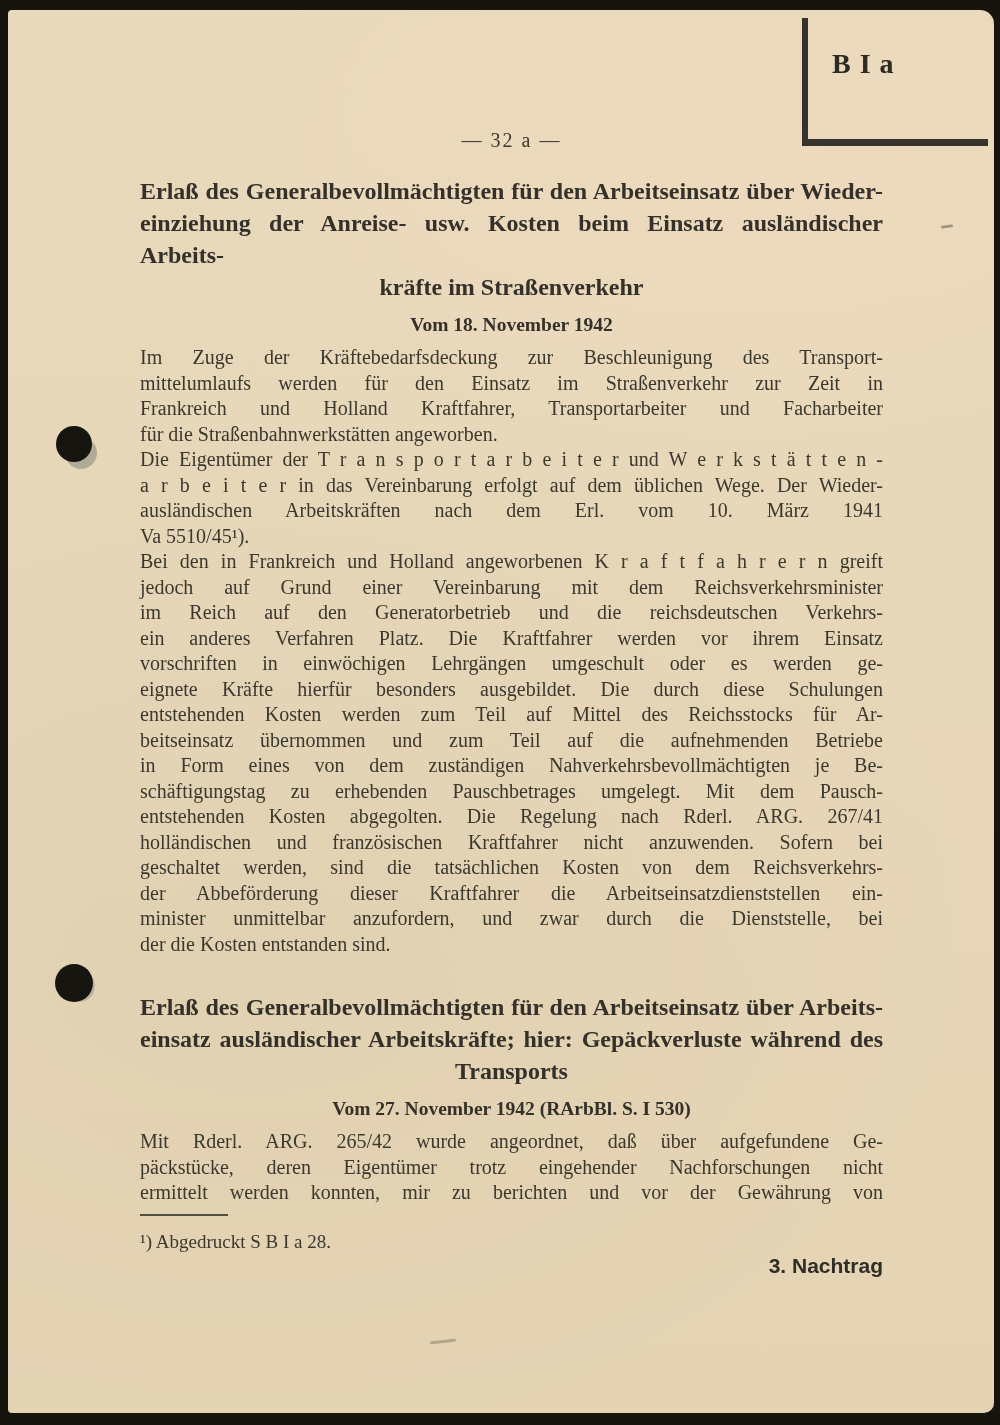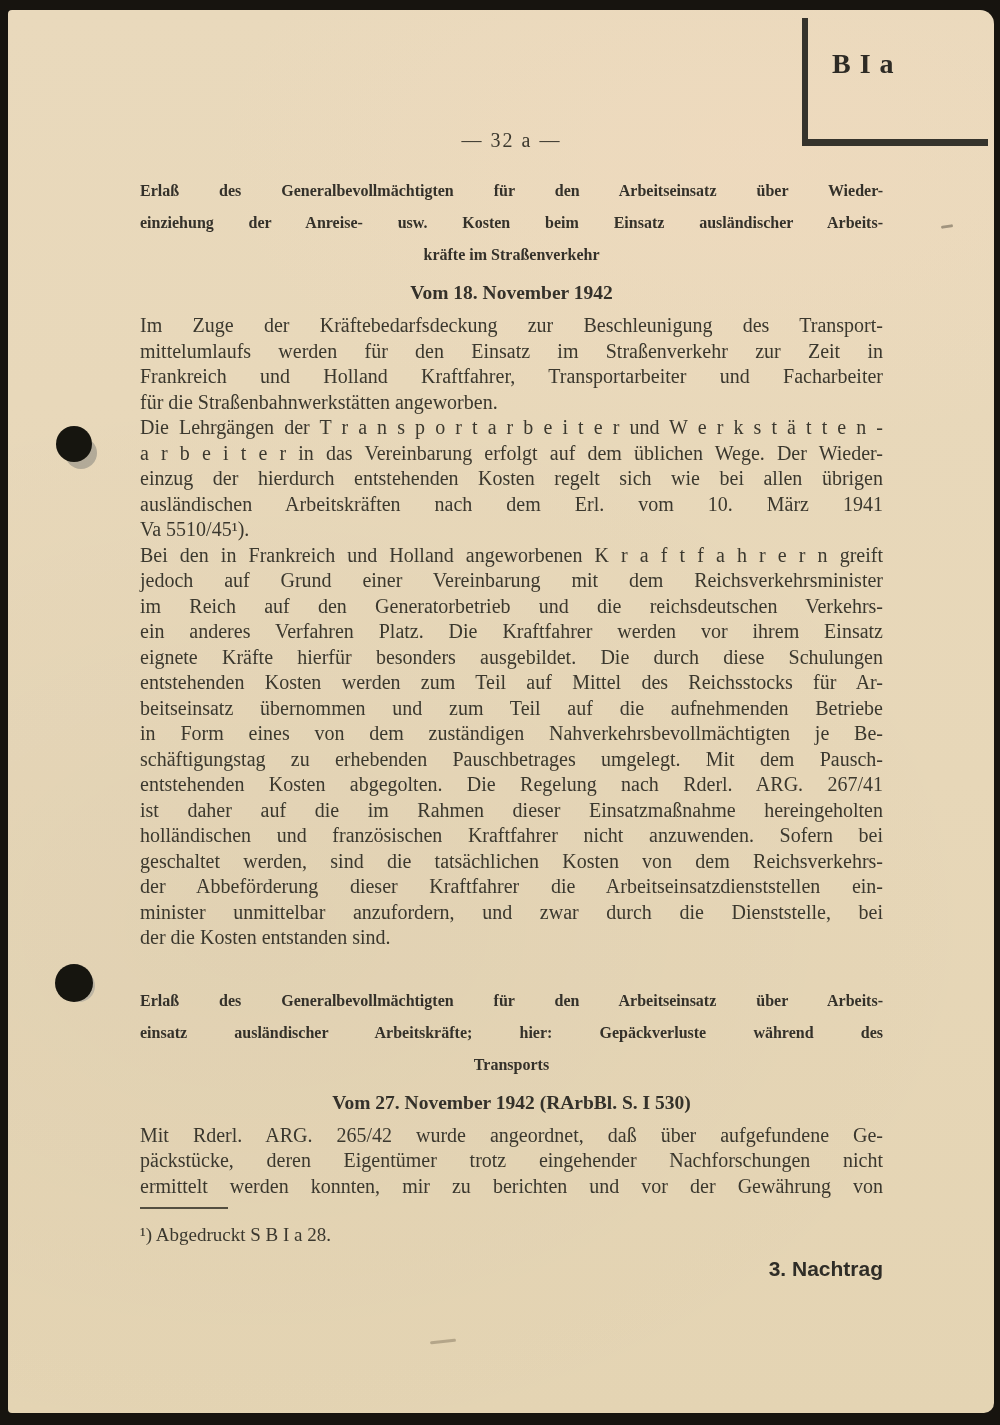--- a/index.html
+++ b/index.html
@@ -32,21 +32,21 @@
     font-size: 20px;
     line-height: 26px;
     letter-spacing: 2px;
   }
   .line { text-align: justify; text-align-last: justify; }
   .line.center-last { text-align-last: center; }
   .line.left-last { text-align-last: left; }
   .line.center-all { text-align: left; text-align-last: center; }
   .heading {
     font-weight: bold;
-    font-size: 16px;
+    font-size: 24px;
     line-height: 32px;
     margin-top: 34px;
     color: #34312a;
   }
   #doc-body > .heading:first-child { margin-top: 22px; }
   .date {
     font-weight: bold;
     font-size: 19.5px;
     line-height: 32px;
     margin-top: 6px;
@@ -58,21 +58,20 @@
     width: 88px; height: 2px;
     background: rgba(58,54,44,.85);
     margin-top: 8px;
   }
   .footnote { font-size: 19px; line-height: 24px; margin-top: 14px; }
   .trailer {
     text-align: right;
     font-family: "Liberation Sans", "DejaVu Sans", sans-serif;
     font-weight: bold;
     font-size: 21px;
-    margin-top: 10px;
     color: #2f2d27;
   }
   .bracket-v {
     position: absolute; left: 802px; top: 18px;
     width: 6px; height: 127px; background: #35332c;
   }
   .bracket-h {
     position: absolute; left: 802px; top: 139px;
     width: 186px; height: 7px; background: #35332c;
   }
@@ -108,38 +107,37 @@
           <div class="blk date">
             <div class="line center-all">Vom 18. November 1942</div>
           </div>
           <div class="blk para">
             <div class="line">Im Zuge der Kräftebedarfsdeckung zur Beschleunigung des Transport-</div>
             <div class="line">mittelumlaufs werden für den Einsatz im Straßenverkehr zur Zeit in</div>
             <div class="line">Frankreich und Holland Kraftfahrer, Transportarbeiter und Facharbeiter</div>
             <div class="line left-last">für die Straßenbahnwerkstätten angeworben.</div>
           </div>
           <div class="blk para">
-            <div class="line">Die Lehrgängen der T r a n s p o r t a r b e i t e r und W e r k s t ä t t e n -</div>
+            <div class="line">Die Eigentümer der T r a n s p o r t a r b e i t e r und W e r k s t ä t t e n -</div>
             <div class="line">a r b e i t e r in das Vereinbarung erfolgt auf dem üblichen Wege. Der Wieder-</div>
-            <div class="line">einzug der hierdurch entstehenden Kosten regelt sich wie bei allen übrigen</div>
             <div class="line">ausländischen Arbeitskräften nach dem Erl. vom 10. März 1941</div>
             <div class="line left-last">Va 5510/45¹).</div>
           </div>
           <div class="blk para">
             <div class="line">Bei den in Frankreich und Holland angeworbenen K r a f t f a h r e r n greift</div>
             <div class="line">jedoch auf Grund einer Vereinbarung mit dem Reichsverkehrsminister</div>
             <div class="line">im Reich auf den Generatorbetrieb und die reichsdeutschen Verkehrs-</div>
             <div class="line">ein anderes Verfahren Platz. Die Kraftfahrer werden vor ihrem Einsatz</div>
+            <div class="line">vorschriften in einwöchigen Lehrgängen umgeschult oder es werden ge-</div>
             <div class="line">eignete Kräfte hierfür besonders ausgebildet. Die durch diese Schulungen</div>
             <div class="line">entstehenden Kosten werden zum Teil auf Mittel des Reichsstocks für Ar-</div>
             <div class="line">beitseinsatz übernommen und zum Teil auf die aufnehmenden Betriebe</div>
             <div class="line">in Form eines von dem zuständigen Nahverkehrsbevollmächtigten je Be-</div>
             <div class="line">schäftigungstag zu erhebenden Pauschbetrages umgelegt. Mit dem Pausch-</div>
             <div class="line">entstehenden Kosten abgegolten. Die Regelung nach Rderl. ARG. 267/41</div>
-            <div class="line">ist daher auf die im Rahmen dieser Einsatzmaßnahme hereingeholten</div>
             <div class="line">holländischen und französischen Kraftfahrer nicht anzuwenden. Sofern bei</div>
             <div class="line">geschaltet werden, sind die tatsächlichen Kosten von dem Reichsverkehrs-</div>
             <div class="line">der Abbeförderung dieser Kraftfahrer die Arbeitseinsatzdienststellen ein-</div>
             <div class="line">minister unmittelbar anzufordern, und zwar durch die Dienststelle, bei</div>
             <div class="line left-last">der die Kosten entstanden sind.</div>
           </div>
           <div class="blk heading">
             <div class="line">Erlaß des Generalbevollmächtigten für den Arbeitseinsatz über Arbeits-</div>
             <div class="line">einsatz ausländischer Arbeitskräfte; hier: Gepäckverluste während des</div>
             <div class="line center-last">Transports</div>

